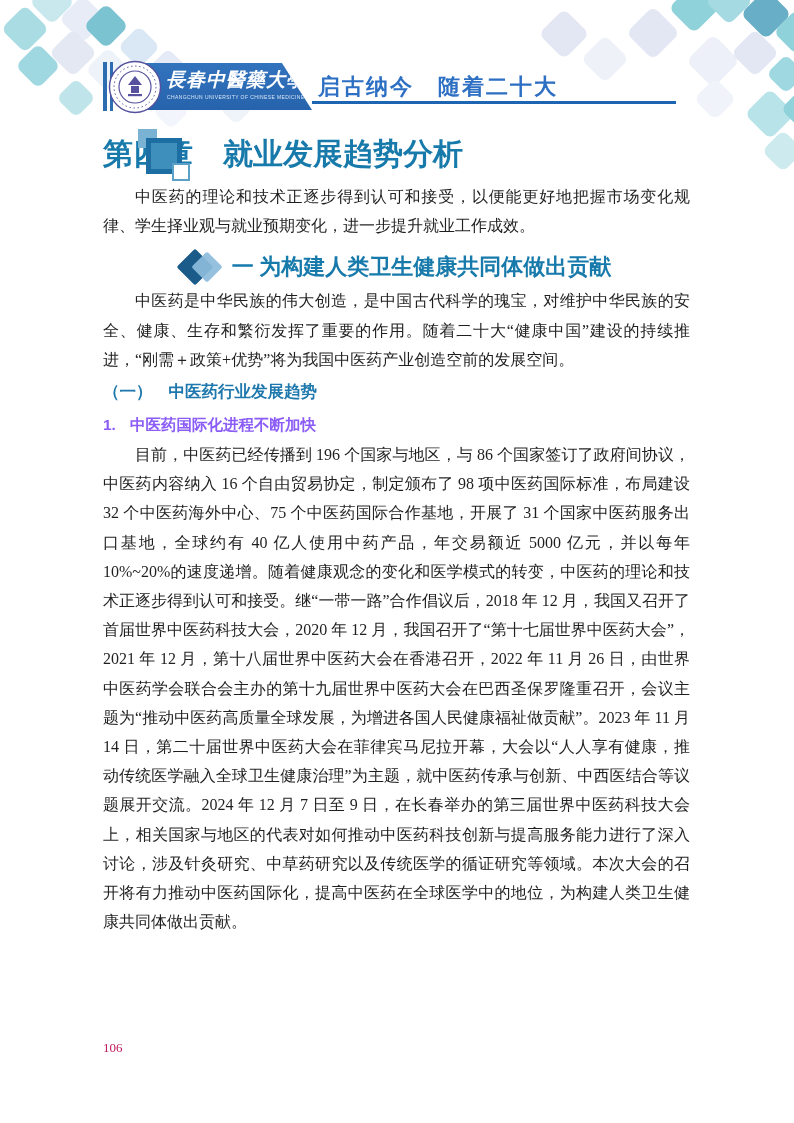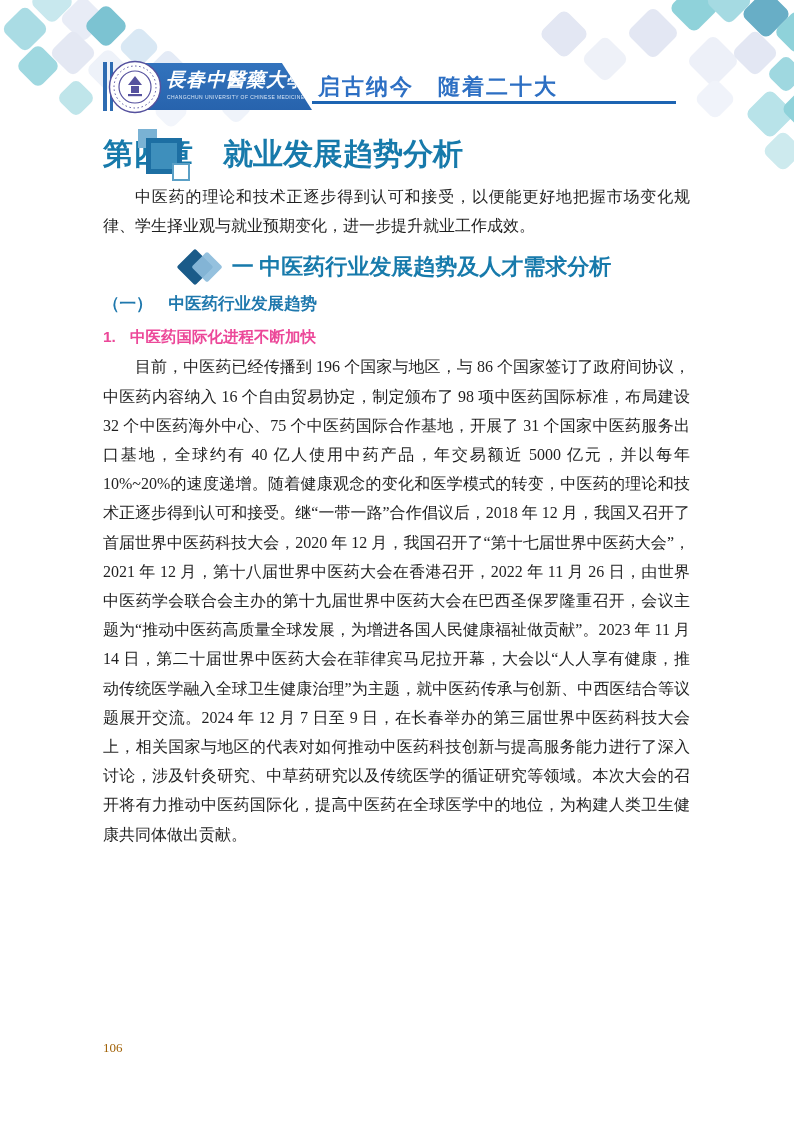--- a/index.html
+++ b/index.html
@@ -61,27 +61,27 @@
   .section-title{
     margin-left:14px;white-space:nowrap;
     font-size:22px;font-weight:bold;color:#177aab;
     font-family:"Liberation Serif","DejaVu Serif",serif;
   }
   .h3{
     margin:4px 0 8px 0;font-size:16.5px;font-weight:bold;color:#1f78ad;
     font-family:"Liberation Sans","DejaVu Sans",sans-serif;line-height:26px;
   }
   .h4{
-    margin:2px 0 2px 0;font-size:15.5px;font-weight:bold;color:#ec4899;
+    margin:2px 0 2px 0;font-size:15.5px;font-weight:bold;color:#8b5cf6;
     font-family:"Liberation Sans","DejaVu Sans",sans-serif;line-height:26px;
   }
   .h4 .num{margin-right:14px;}
   .h3 .num{margin-right:16px;}
   .page-number{
-    position:absolute;left:103px;top:1040px;font-size:13px;color:#a16207;
+    position:absolute;left:103px;top:1040px;font-size:13px;color:#be185d;
     font-family:"Liberation Serif","DejaVu Serif",serif;
   }
 </style>
 </head>
 <body>
 
 <div class="decor">
   <div class="dm" style="left:8px;top:12px;width:34px;height:34px;background:#aadce4;"></div>
   <div class="dm" style="left:36px;top:-14px;width:32px;height:32px;background:#c8e8ee;"></div>
   <div class="dm" style="left:66px;top:2px;width:34px;height:34px;background:#e8ecf6;"></div>
@@ -144,23 +144,24 @@
     <div class="sq2"></div>
     <div class="sq3"></div>
     <div class="chapter-title">第四章　就业发展趋势分析</div>
   </div>
 
   <p class="body intro">中医药的理论和技术正逐步得到认可和接受，以便能更好地把握市场变化规律、学生择业观与就业预期变化，进一步提升就业工作成效。</p>
 
   <div class="section-head">
     <div class="dia-dark"></div>
     <div class="dia-light"></div>
-    <div class="section-title">一 中医药行业发展趋势及人才需求分析</div>
+    <div class="section-title">一 为构建人类卫生健康共同体做出贡献</div>
   </div>
 
+  <p class="body">中医药是中华民族的伟大创造，是中国古代科学的瑰宝，对维护中华民族的安全、健康、生存和繁衍发挥了重要的作用。随着二十大“健康中国”建设的持续推进，“刚需＋政策+优势”将为我国中医药产业创造空前的发展空间。</p>
 
   <div class="h3">
     <span class="num">（一）</span><span>中医药行业发展趋势</span>
   </div>
 
   <div class="h4">
     <span class="num">1.</span><span>中医药国际化进程不断加快</span>
   </div>
 
   <p class="body">目前，中医药已经传播到 196 个国家与地区，与 86 个国家签订了政府间协议，中医药内容纳入 16 个自由贸易协定，制定颁布了 98 项中医药国际标准，布局建设 32 个中医药海外中心、75 个中医药国际合作基地，开展了 31 个国家中医药服务出口基地，全球约有 40 亿人使用中药产品，年交易额近 5000 亿元，并以每年 10%~20%的速度递增。随着健康观念的变化和医学模式的转变，中医药的理论和技术正逐步得到认可和接受。继“一带一路”合作倡议后，2018 年 12 月，我国又召开了首届世界中医药科技大会，2020 年 12 月，我国召开了“第十七届世界中医药大会”，2021 年 12 月，第十八届世界中医药大会在香港召开，2022 年 11 月 26 日，由世界中医药学会联合会主办的第十九届世界中医药大会在巴西圣保罗隆重召开，会议主题为“推动中医药高质量全球发展，为增进各国人民健康福祉做贡献”。2023 年 11 月 14 日，第二十届世界中医药大会在菲律宾马尼拉开幕，大会以“人人享有健康，推动传统医学融入全球卫生健康治理”为主题，就中医药传承与创新、中西医结合等议题展开交流。2024 年 12 月 7 日至 9 日，在长春举办的第三届世界中医药科技大会上，相关国家与地区的代表对如何推动中医药科技创新与提高服务能力进行了深入讨论，涉及针灸研究、中草药研究以及传统医学的循证研究等领域。本次大会的召开将有力推动中医药国际化，提高中医药在全球医学中的地位，为构建人类卫生健康共同体做出贡献。</p>

